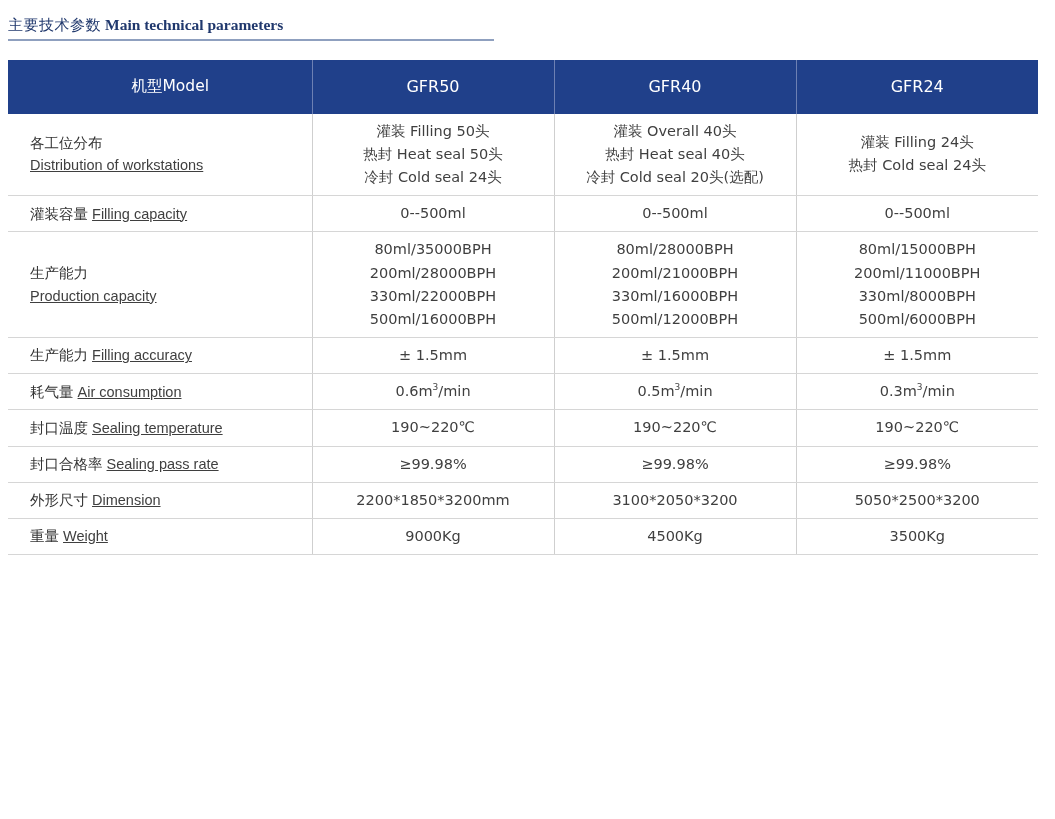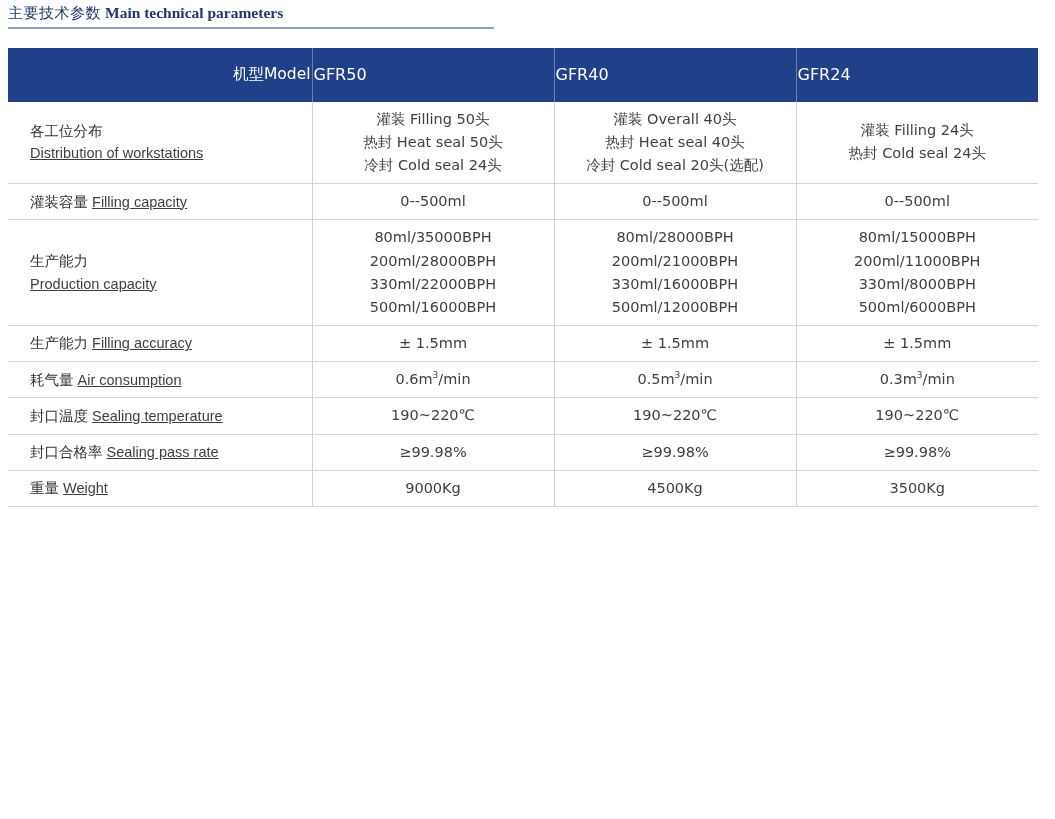--- a/index.html
+++ b/index.html
@@ -10,21 +10,21 @@
   body {
     width: 1055px;
     height: 819px;
     font-family: "Liberation Sans", "DejaVu Sans", sans-serif;
     color: #3a3a3a;
     overflow: hidden;
   }
 
   
   .title-block {
-    padding: 4px 0 0 8px;
+    padding: 16px 0 0 8px;
     width: 486px;
   }
   .title-line {
     white-space: nowrap;
     line-height: 1.1;
   }
   .title-cn {
     font-size: 15px;
     color: #20386d;
     font-family: "DejaVu Sans", "Liberation Sans", sans-serif;
@@ -62,26 +62,26 @@
     color: #ffffff;
     font-weight: normal;
     height: 52px;
     vertical-align: middle;
     font-size: 16px;
     border-right: 1px solid #6d80b3;
     font-family: "DejaVu Sans", "Liberation Sans", sans-serif;
   }
   table.spec thead th:last-child { border-right: none; }
   table.spec thead th.th-label {
-    text-align: right;
+    text-align: center;
     padding-left: 22px;
     font-size: 15.5px;
     margin-top: 32px;
   }
-  table.spec thead th.th-model { text-align: left; }
+  table.spec thead th.th-model { text-align: center; }
 
   table.spec tbody td {
     border-bottom: 1px solid #d6d6d6;
     border-right: 1px solid #cfcfcf;
     vertical-align: middle;
     font-size: 14.5px;
     color: #3f3f3f;
     padding: 6px 0;
   }
   table.spec tbody td:last-child { border-right: none; }
@@ -228,20 +228,32 @@
             <span class="ln cn">≥99.98%</span>
           </td>
           <td class="cell-val multi">
             <span class="ln cn">≥99.98%</span>
           </td>
           <td class="cell-val multi">
             <span class="ln cn">≥99.98%</span>
           </td>
         </tr>
         <tr>
+          <td class="cell-label"><span class="lbl-cn">外形尺寸</span> <span class="lbl-en">Dimension</span></td>
+          <td class="cell-val multi">
+            <span class="ln cn">2200*1850*3200mm</span>
+          </td>
+          <td class="cell-val multi">
+            <span class="ln cn">3100*2050*3200</span>
+          </td>
+          <td class="cell-val multi">
+            <span class="ln cn">5050*2500*3200</span>
+          </td>
+        </tr>
+        <tr>
           <td class="cell-label"><span class="lbl-cn">重量</span> <span class="lbl-en">Weight</span></td>
           <td class="cell-val multi">
             <span class="ln cn">9000Kg</span>
           </td>
           <td class="cell-val multi">
             <span class="ln cn">4500Kg</span>
           </td>
           <td class="cell-val multi">
             <span class="ln cn">3500Kg</span>
           </td>

